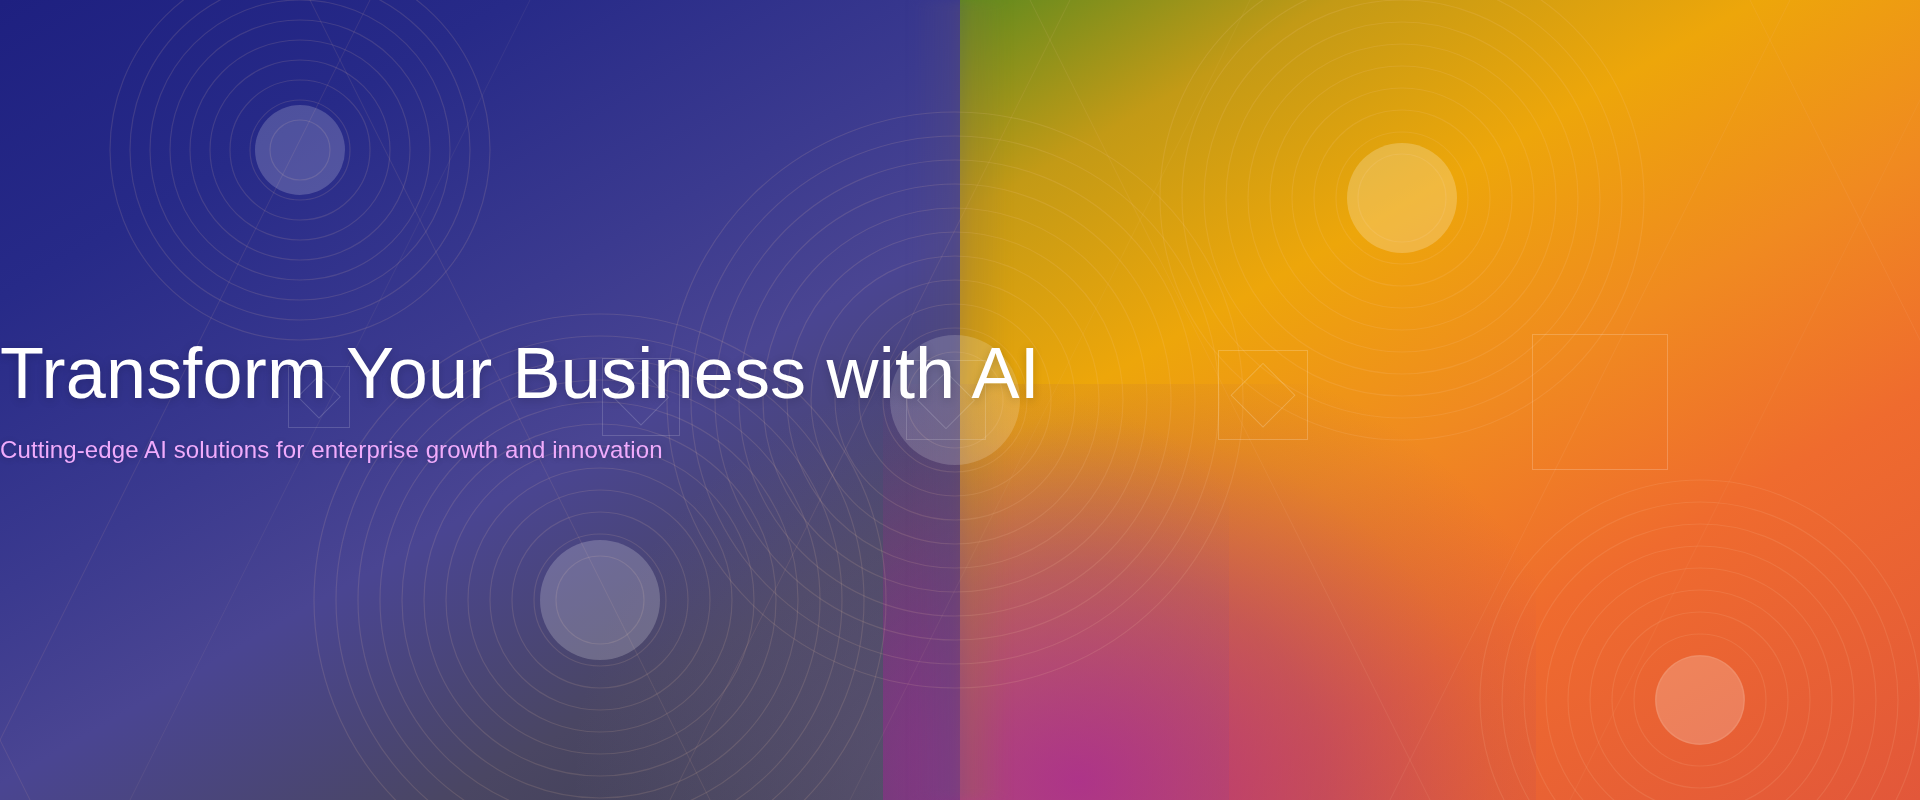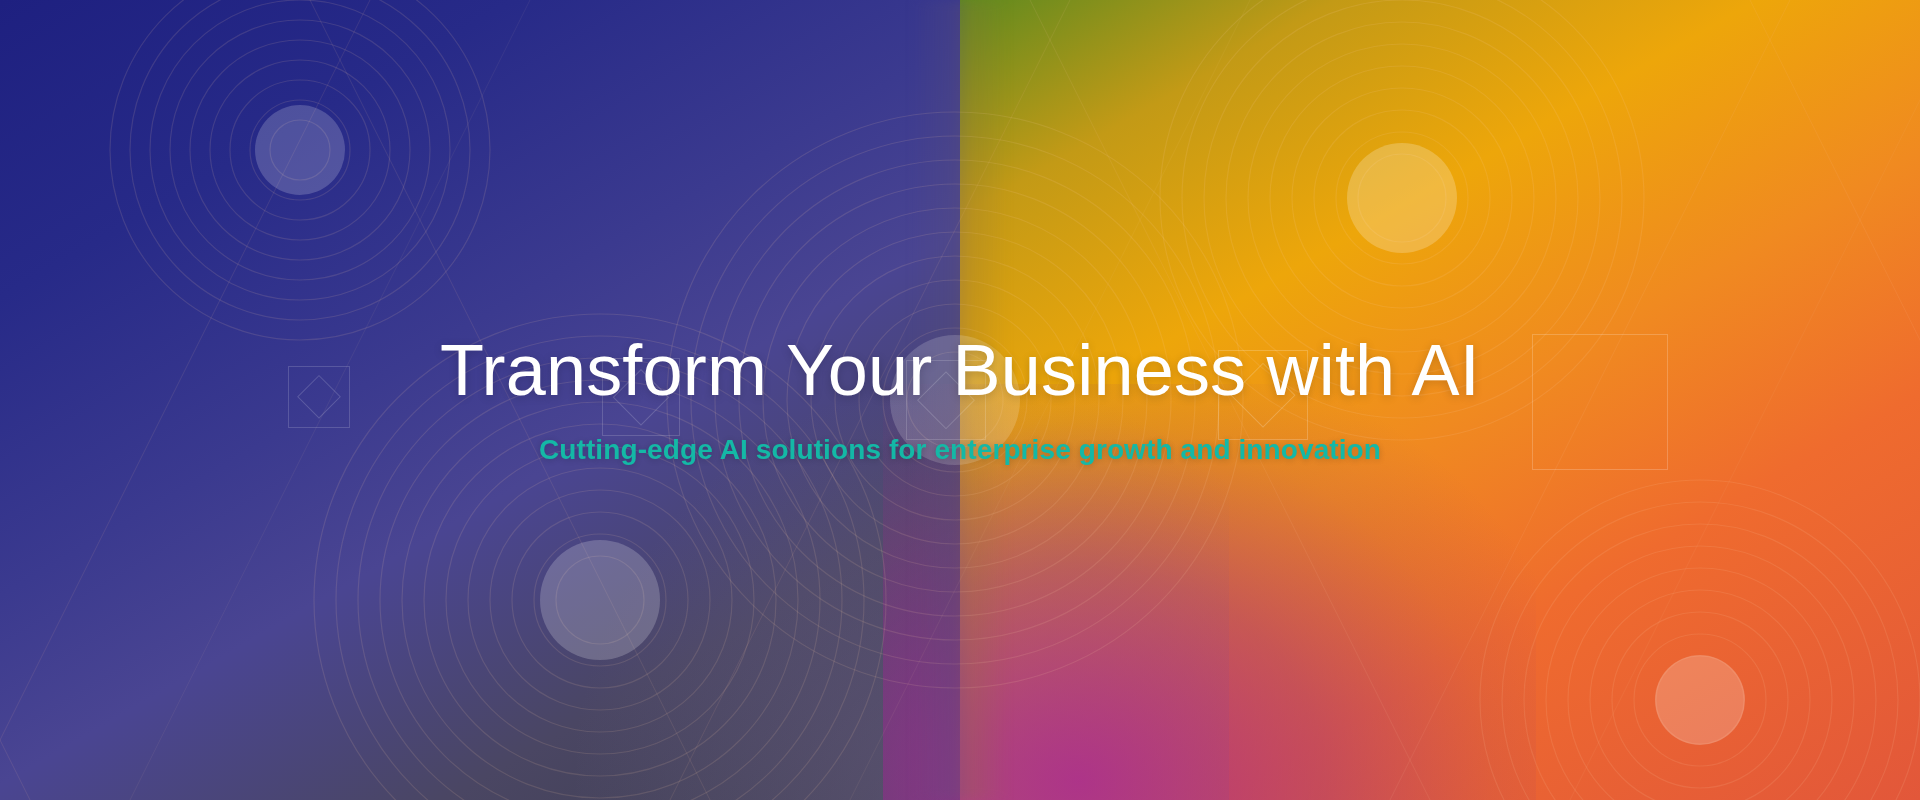--- a/index.html
+++ b/index.html
@@ -90,38 +90,38 @@
   }
   .sq.warm { border-color:rgba(255,255,255,0.20); }
   .sq.warm .dia { border-color:rgba(255,255,255,0.20); }
 
   
   .content {
     position:absolute;
     inset:0;
     display:flex;
     flex-direction:column;
-    align-items:center;
+    align-items:flex-start;
     justify-content:center;
     text-align:center;
     z-index:40;
   }
   .hero-title {
     color:#ffffff;
     font-size:72px;
     font-weight:400;
     letter-spacing:0.2px;
     line-height:1.08;
     text-shadow:0 2px 10px rgba(0,0,0,0.18);
     margin-bottom:22px;
   }
   .hero-subtitle {
-    color:#14b8a6;
-    font-size:28px;
-    font-weight:700;
+    color:#f0abfc;
+    font-size:24px;
+    font-weight:400;
     letter-spacing:0.1px;
     line-height:1.3;
     text-shadow:0 1px 6px rgba(0,0,0,0.20);
   }
 </style>
 </head>
 <body>
 
 <div class="hero">
 

